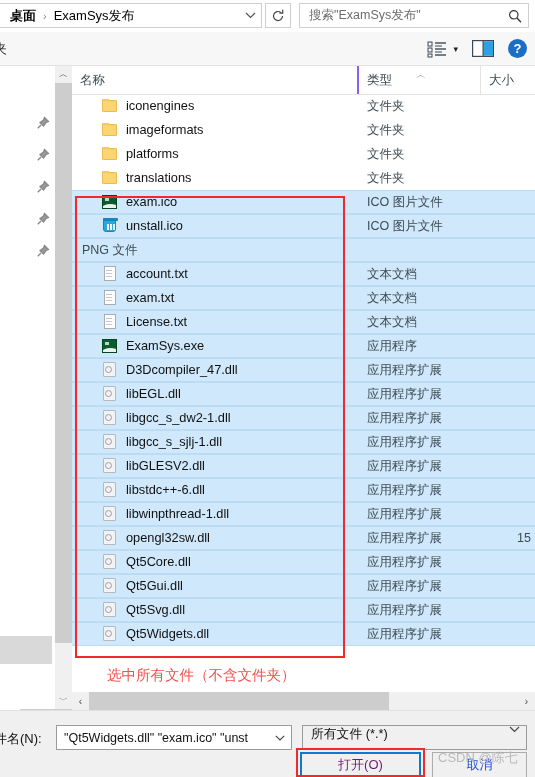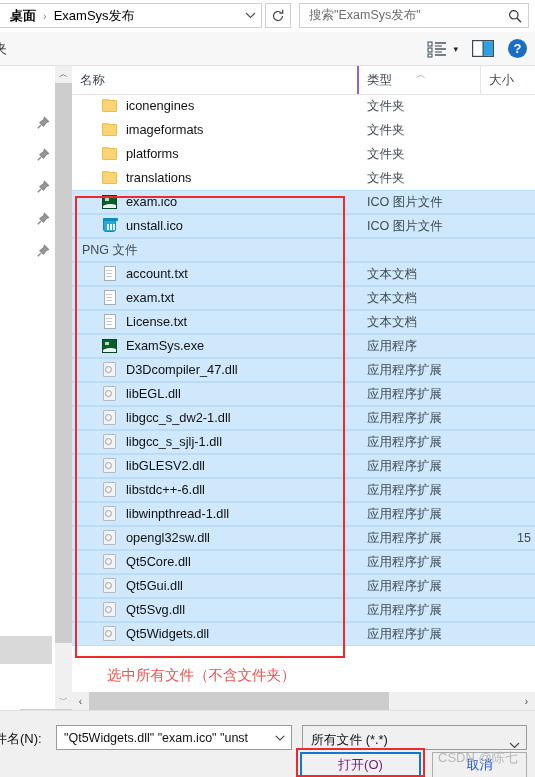--- a/index.html
+++ b/index.html
@@ -404,21 +404,21 @@
     width: 22px; display: flex;
     align-items: center; justify-content: center;
     color: #444; font-size: 10px;
   }
   #filter-select {
     position: absolute; left: 302px; top: 14px;
     width: 225px; height: 25px;
     background: #f0f0f0;
     border: 1px solid #9b9b9b;
     box-sizing: border-box;
-    display: flex; align-items: flex-end; gap: 31px;
+    display: flex; align-items: flex-start; gap: 31px;
   }
   #filter-value {
     flex: 1; padding-left: 8px;
     font-size: 12.8px; color: #111;
     white-space: nowrap; overflow: hidden;
   }
   #filter-caret {
     width: 24px; display: flex;
     align-items: center; justify-content: center;
     color: #444; font-size: 10px;

